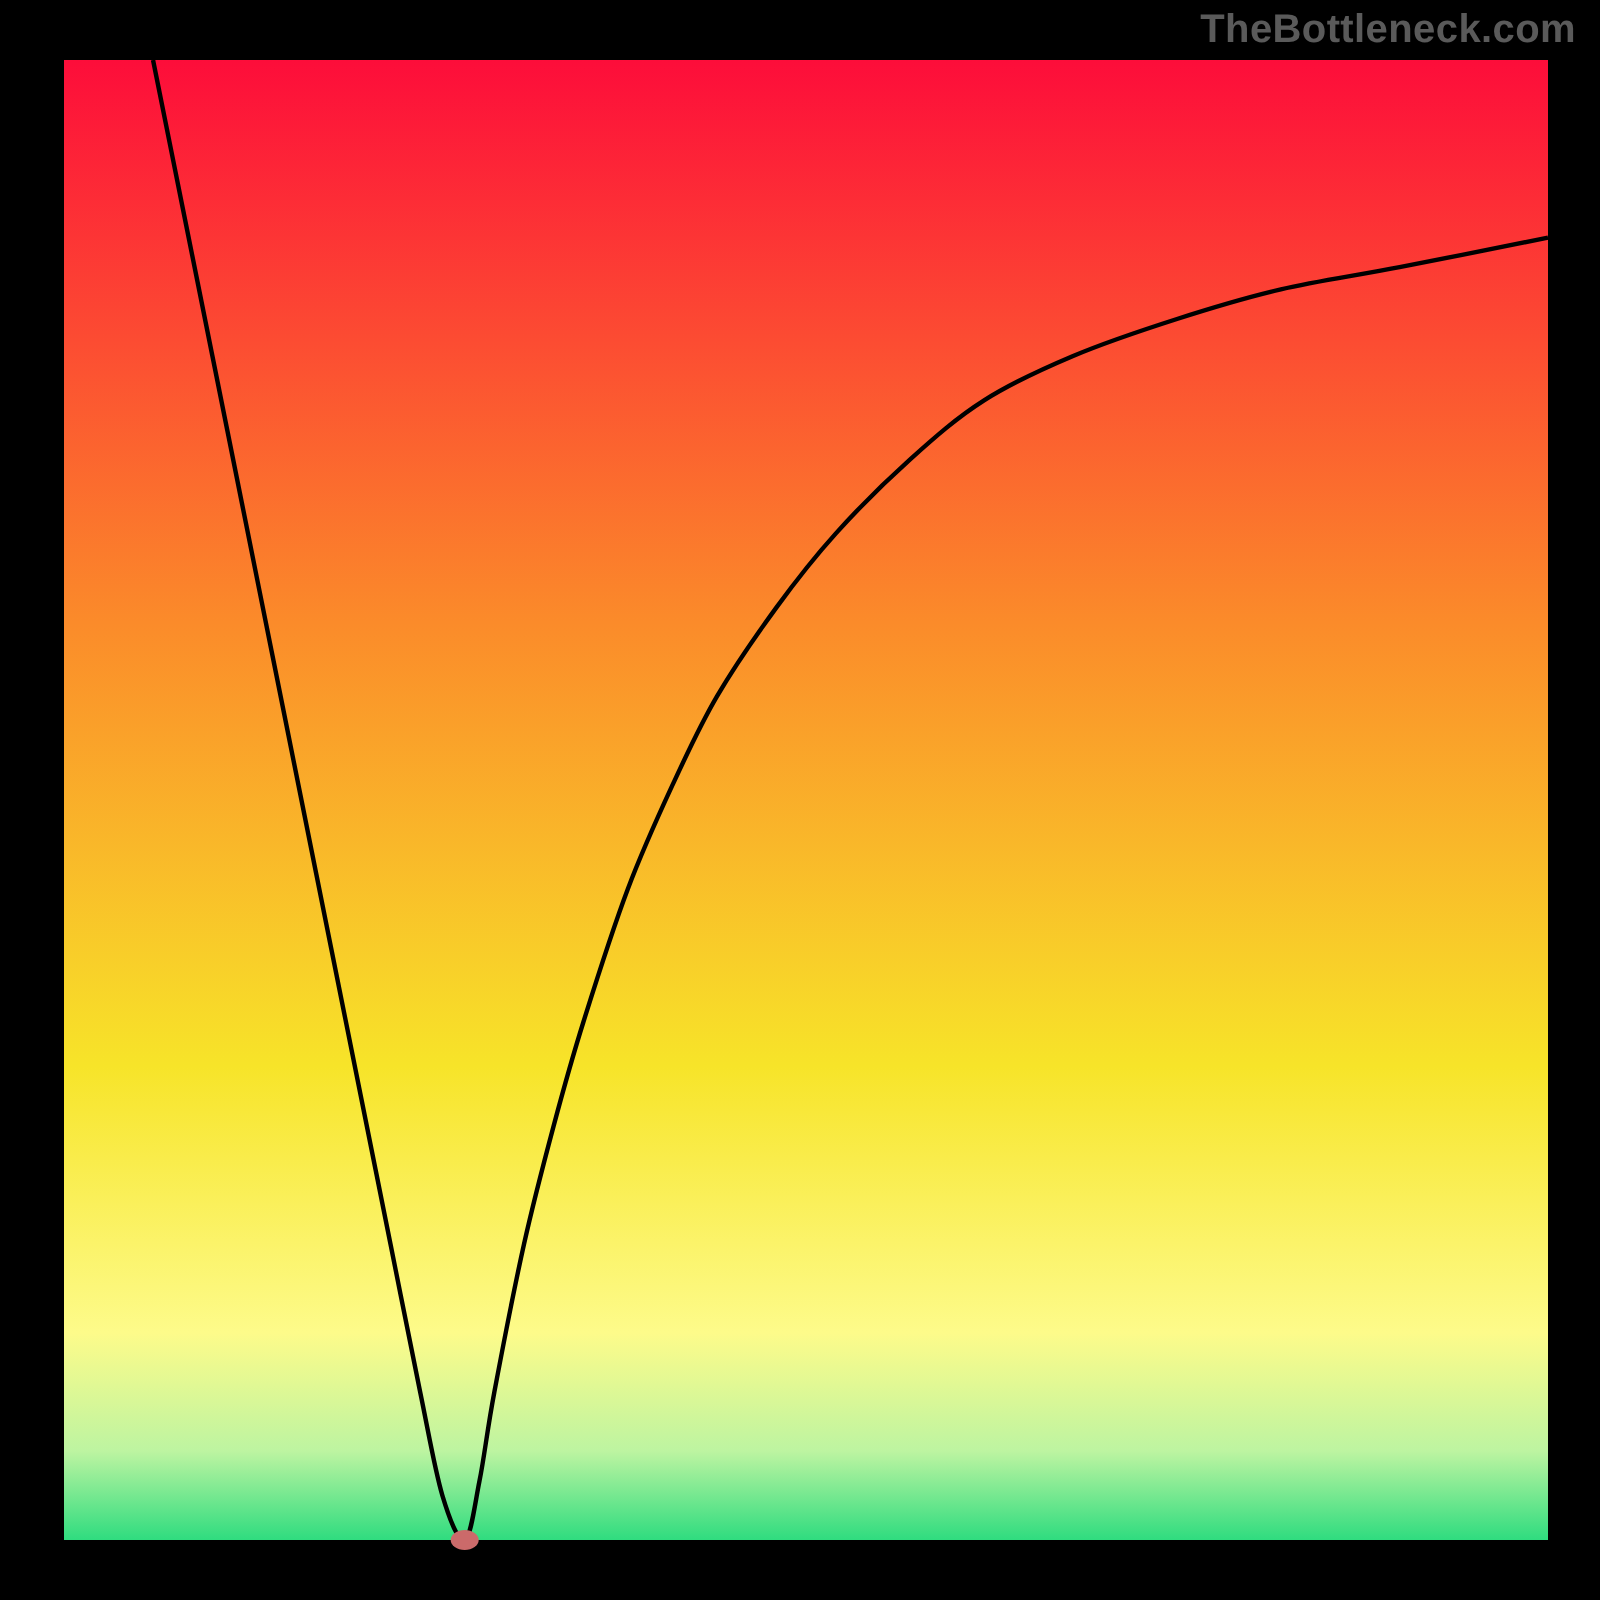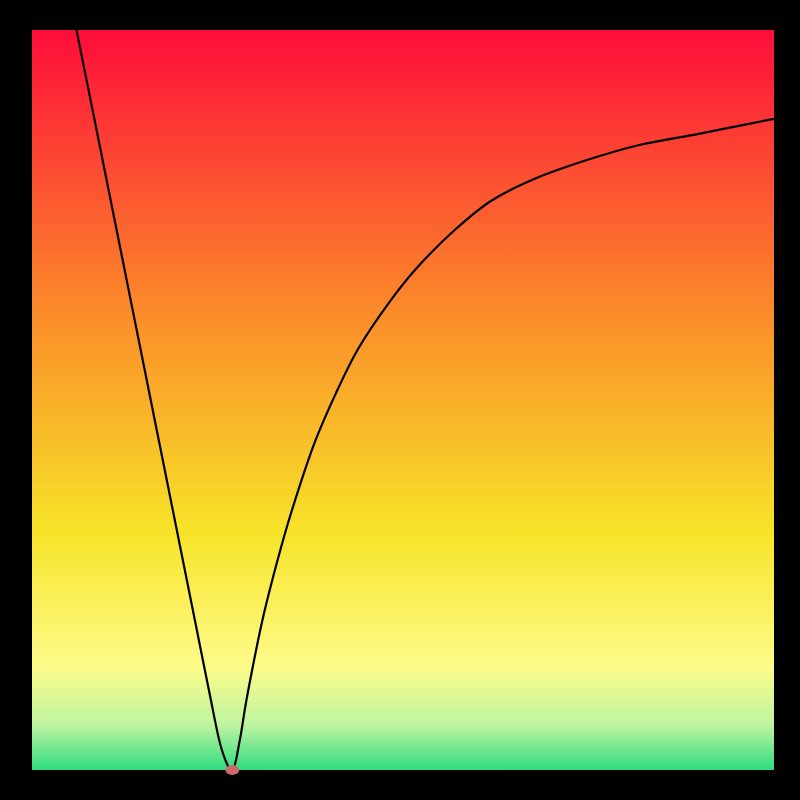--- a/index.html
+++ b/index.html
@@ -40,20 +40,21 @@
   }
   .minimum-dot {
     fill: #cb6a6a;
     stroke: none;
   }
 </style>
 </head>
 <body>
 
 <div class="frame">
+  <div class="attribution">TheBottleneck.com</div>
 
   <svg id="chart-svg" width="800" height="800" viewBox="0 0 800 800">
     <defs>
       <linearGradient id="bg-grad" x1="0" y1="0" x2="0" y2="1">
         <stop id="g0" offset="0%" stop-color="#fd0d3a"></stop>
         <stop id="g1" offset="38%" stop-color="#fb8b2a"></stop>
         <stop id="g2" offset="68%" stop-color="#f7e429"></stop>
         <stop id="g3" offset="86%" stop-color="#fdfb8a"></stop>
         <stop id="g4" offset="94%" stop-color="#bdf4a1"></stop>
         <stop id="g5" offset="100%" stop-color="#2fdc7f"></stop>

